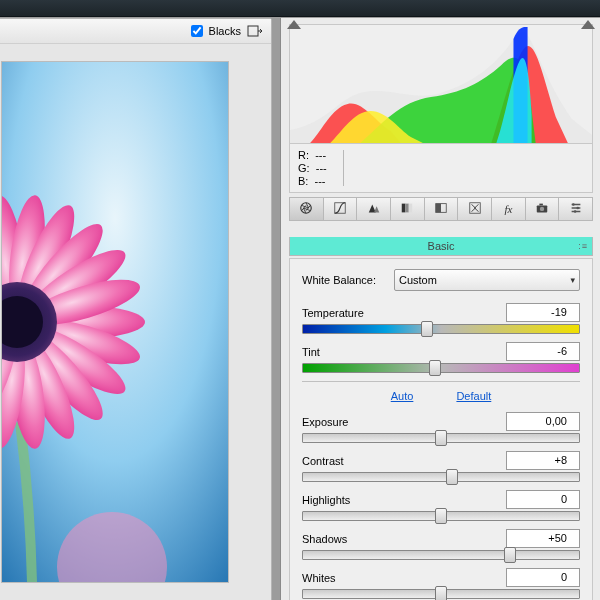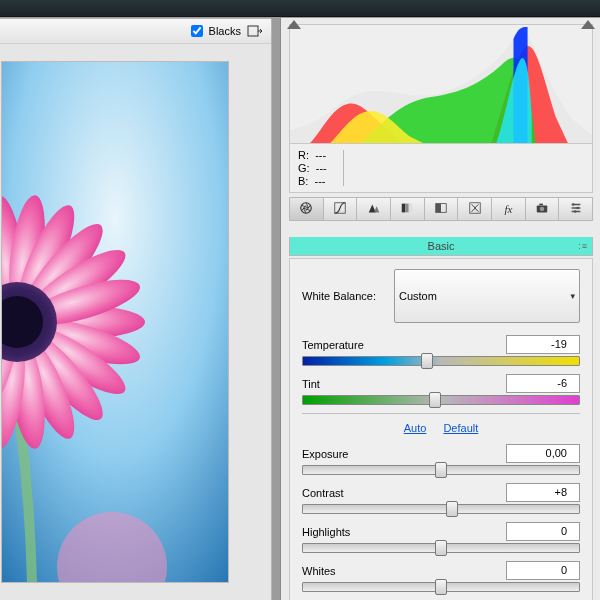--- a/index.html
+++ b/index.html
@@ -26,32 +26,32 @@
   .tab{flex:1;border-right:1px solid #b8b8b8;display:flex;align-items:center;justify-content:center;cursor:pointer}
   .tab:last-child{border-right:none}
   .tab.active{background:linear-gradient(#e8e8e8,#c8c8c8)}
   .tab svg{width:16px;height:14px}
   
   .basic-hdr{margin:0 8px;background:#5eead4;border:1px solid #b8b8b8;border-top:none;height:18px;display:flex;align-items:center;justify-content:center;position:relative;font-size:11px;color:#444}
   .basic-hdr .menu-dots{position:absolute;right:4px;top:4px;font-size:9px;letter-spacing:1px;color:#666}
   .basic-body{margin:2px 8px 0 8px;background:#efefef;border:1px solid #c8c8c8;padding:10px 12px 4px 12px}
   .wb-row{display:flex;align-items:center;gap:18px;margin-bottom:12px}
   .wb-row label{white-space:nowrap}
-  .wb-sel{flex:1;height:20px;background:linear-gradient(#fdfdfd,#e6e6e6);border:1px solid #9a9a9a;border-radius:2px;font-size:11px;padding:16px 4px;display:flex;align-items:center;justify-content:space-between}
+  .wb-sel{flex:1;height:20px;background:linear-gradient(#fdfdfd,#e6e6e6);border:1px solid #9a9a9a;border-radius:2px;font-size:11px;padding:0 4px;display:flex;align-items:center;justify-content:space-between}
   .wb-sel::after{content:"▾";font-size:9px;color:#333}
   .slider-row{margin-bottom:8px}
   .sl-top{display:flex;align-items:center;justify-content:space-between;margin-bottom:2px}
   .sl-val{width:48px;height:17px;border:1px solid #9a9a9a;background:#fff;font-size:11px;text-align:right;padding:0 12px;line-height:17px}
   .sl-track{position:relative;height:8px;border:1px solid #888;border-radius:1px;background:linear-gradient(#ccc,#eee)}
   .gradient-temp{background:linear-gradient(90deg,#0020a8,#00a0e0 30%,#b8b8b8 50%,#f0e000)}
   .gradient-tint{background:linear-gradient(90deg,#00a000,#b8b8b8 50%,#e040d0)}
   .sl-knob{position:absolute;top:-4px;width:10px;height:14px;background:linear-gradient(#f6f6f6,#cfcfcf);border:1px solid #777;border-radius:2px;transform:translateX(-50%);cursor:pointer}
   .divider{height:1px;background:#c0c0c0;margin:8px 0}
   .links{text-align:center;margin:6px 0 10px 0}
-  .links a{color:#0b57d0;text-decoration:underline;margin:0 7px;font-size:11px;cursor:pointer}
+  .links a{color:#0b57d0;text-decoration:underline;margin:0 20px;font-size:11px;cursor:pointer}
   .top-border{position:absolute;left:0;top:0;width:600px;height:16px;background:linear-gradient(#2a343b,#1c2429);border-bottom:1px solid #0e1418}
 </style>
 </head>
 <body>
 
 <div class="top-border"></div>
 <div class="window">
 
   <div class="left-panel">
     <div class="left-top">
@@ -268,20 +268,29 @@
         <div class="sl-top">
             <span>Highlights</span>
             <div class="sl-val">0</div>
           </div>
         <div class="sl-track">
             <div class="sl-knob" style="left:50%"></div>
           </div>
       </div>
       <div class="slider-row">
         <div class="sl-top">
+            <span>Shadows</span>
+            <div class="sl-val">+50</div>
+          </div>
+        <div class="sl-track">
+            <div class="sl-knob" style="left:75%"></div>
+          </div>
+      </div>
+      <div class="slider-row">
+        <div class="sl-top">
             <span>Whites</span>
             <div class="sl-val">0</div>
           </div>
         <div class="sl-track">
             <div class="sl-knob" style="left:50%"></div>
           </div>
       </div>
       <div class="slider-row">
         <div class="sl-top">
             <span>Blacks</span>

